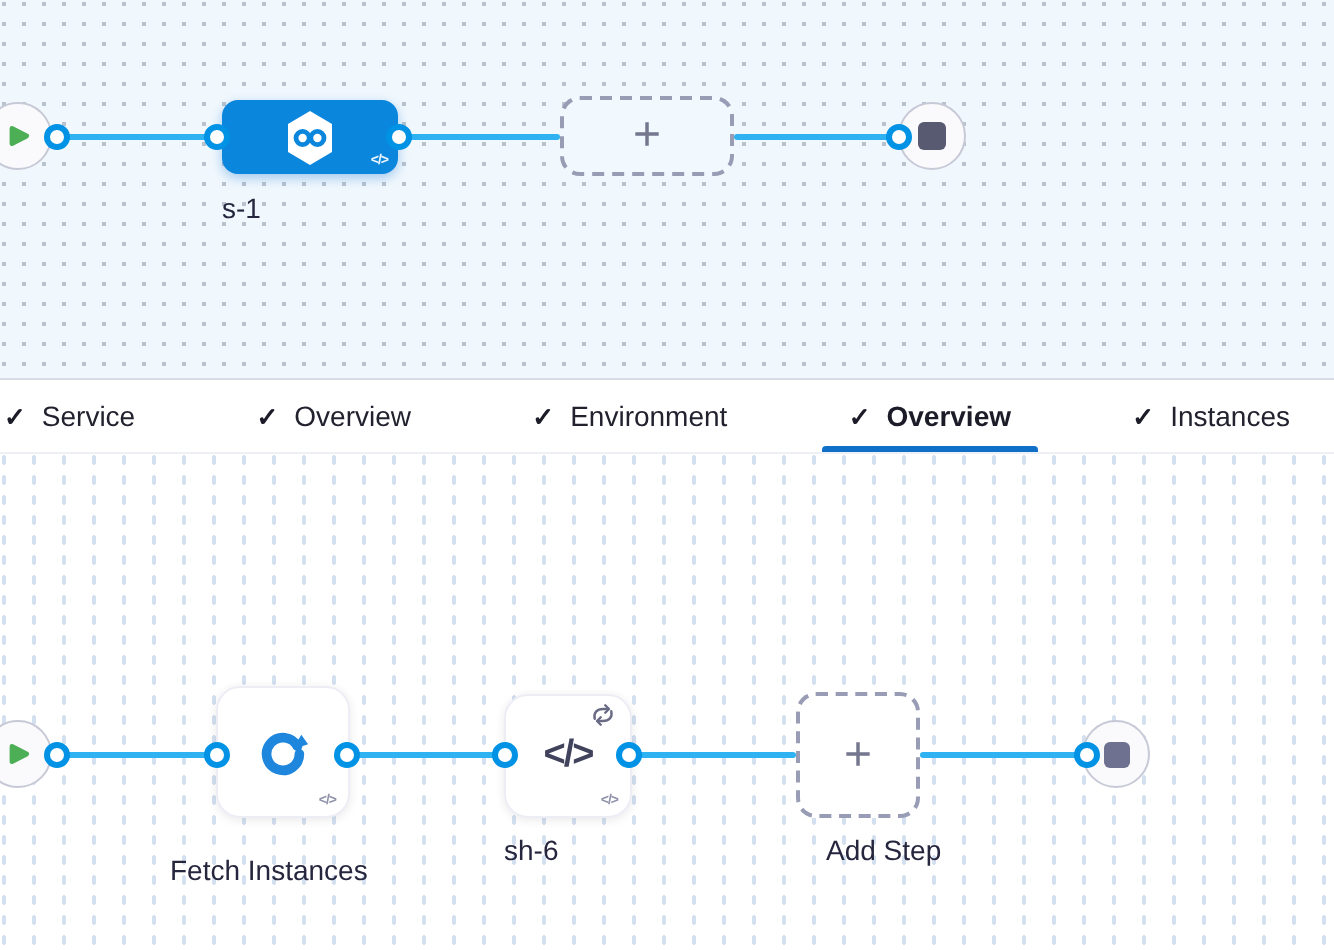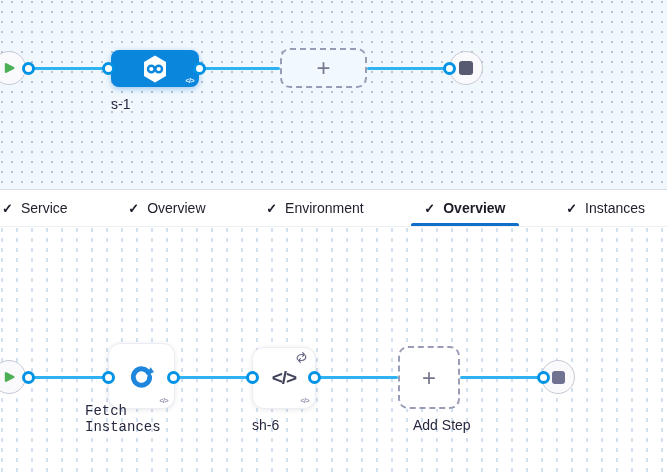--- a/index.html
+++ b/index.html
@@ -182,18 +182,18 @@
       <span class="stop-square gray"></span>
     </div>
 
     <div class="port" style="left:21.5px; top:143.5px;"></div>
     <div class="port" style="left:101.5px; top:143.5px;"></div>
     <div class="port" style="left:166.5px; top:143.5px;"></div>
     <div class="port" style="left:245.5px; top:143.5px;"></div>
     <div class="port" style="left:307.5px; top:143.5px;"></div>
     <div class="port" style="left:536.5px; top:143.5px;"></div>
 
-    <div class="node-label" style="left:85px; width:111px; top:176px;font-family:Liberation Mono, monospace;">Fetch Instances</div>
+    <div class="node-label" style="left:85px; width:111px; top:200px;">Fetch Instances</div>
     <div class="node-label" style="left:252px; width:62px; top:190px;">sh-6</div>
     <div class="node-label" style="left:413px; width:70px; top:190px;">Add Step</div>
   </div>
 
 </div>
 
 </body></html>

